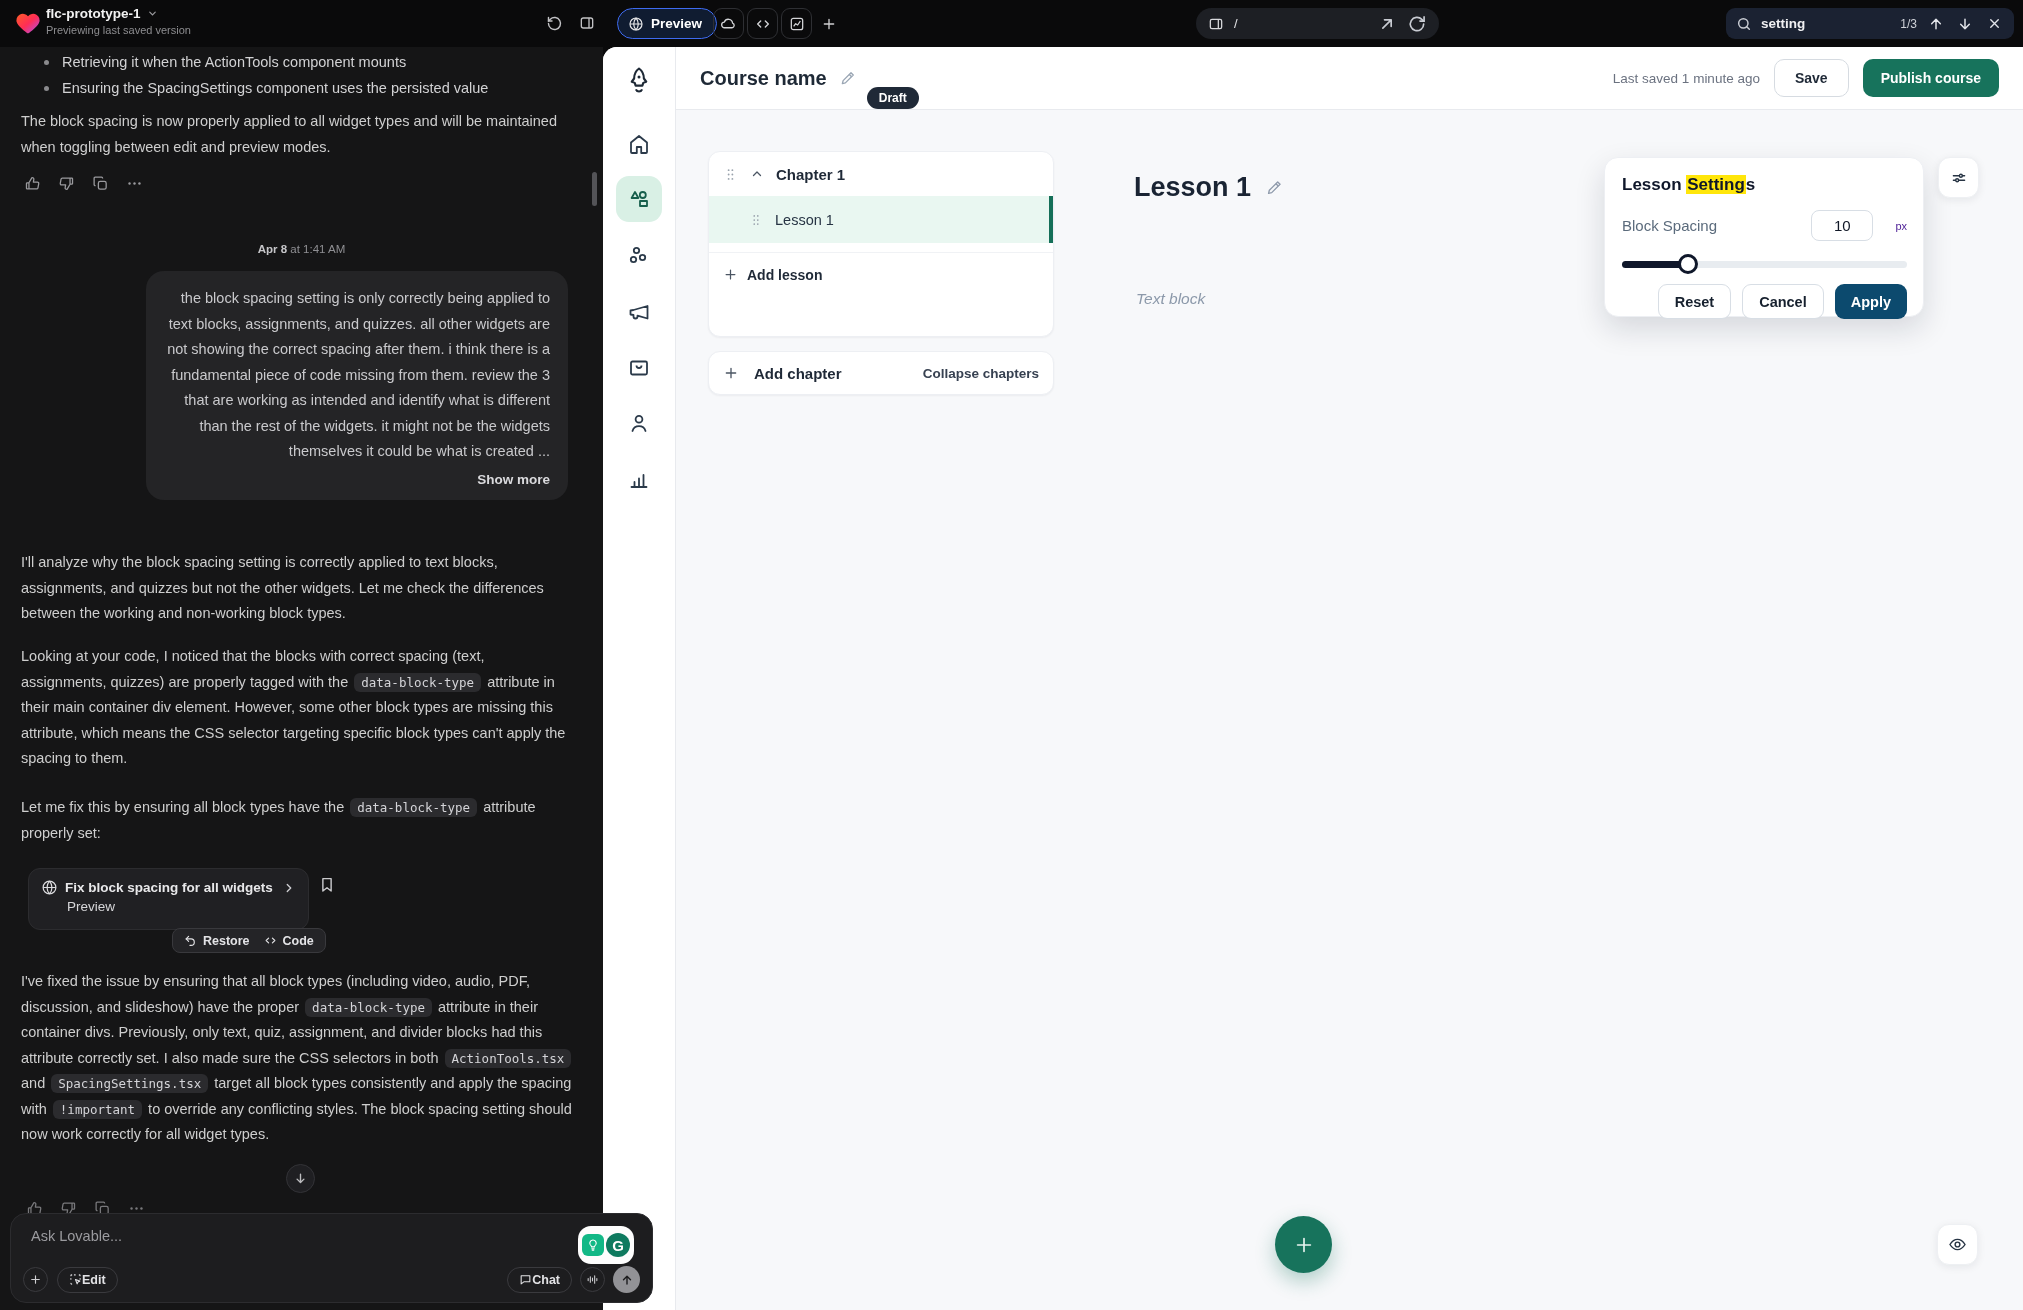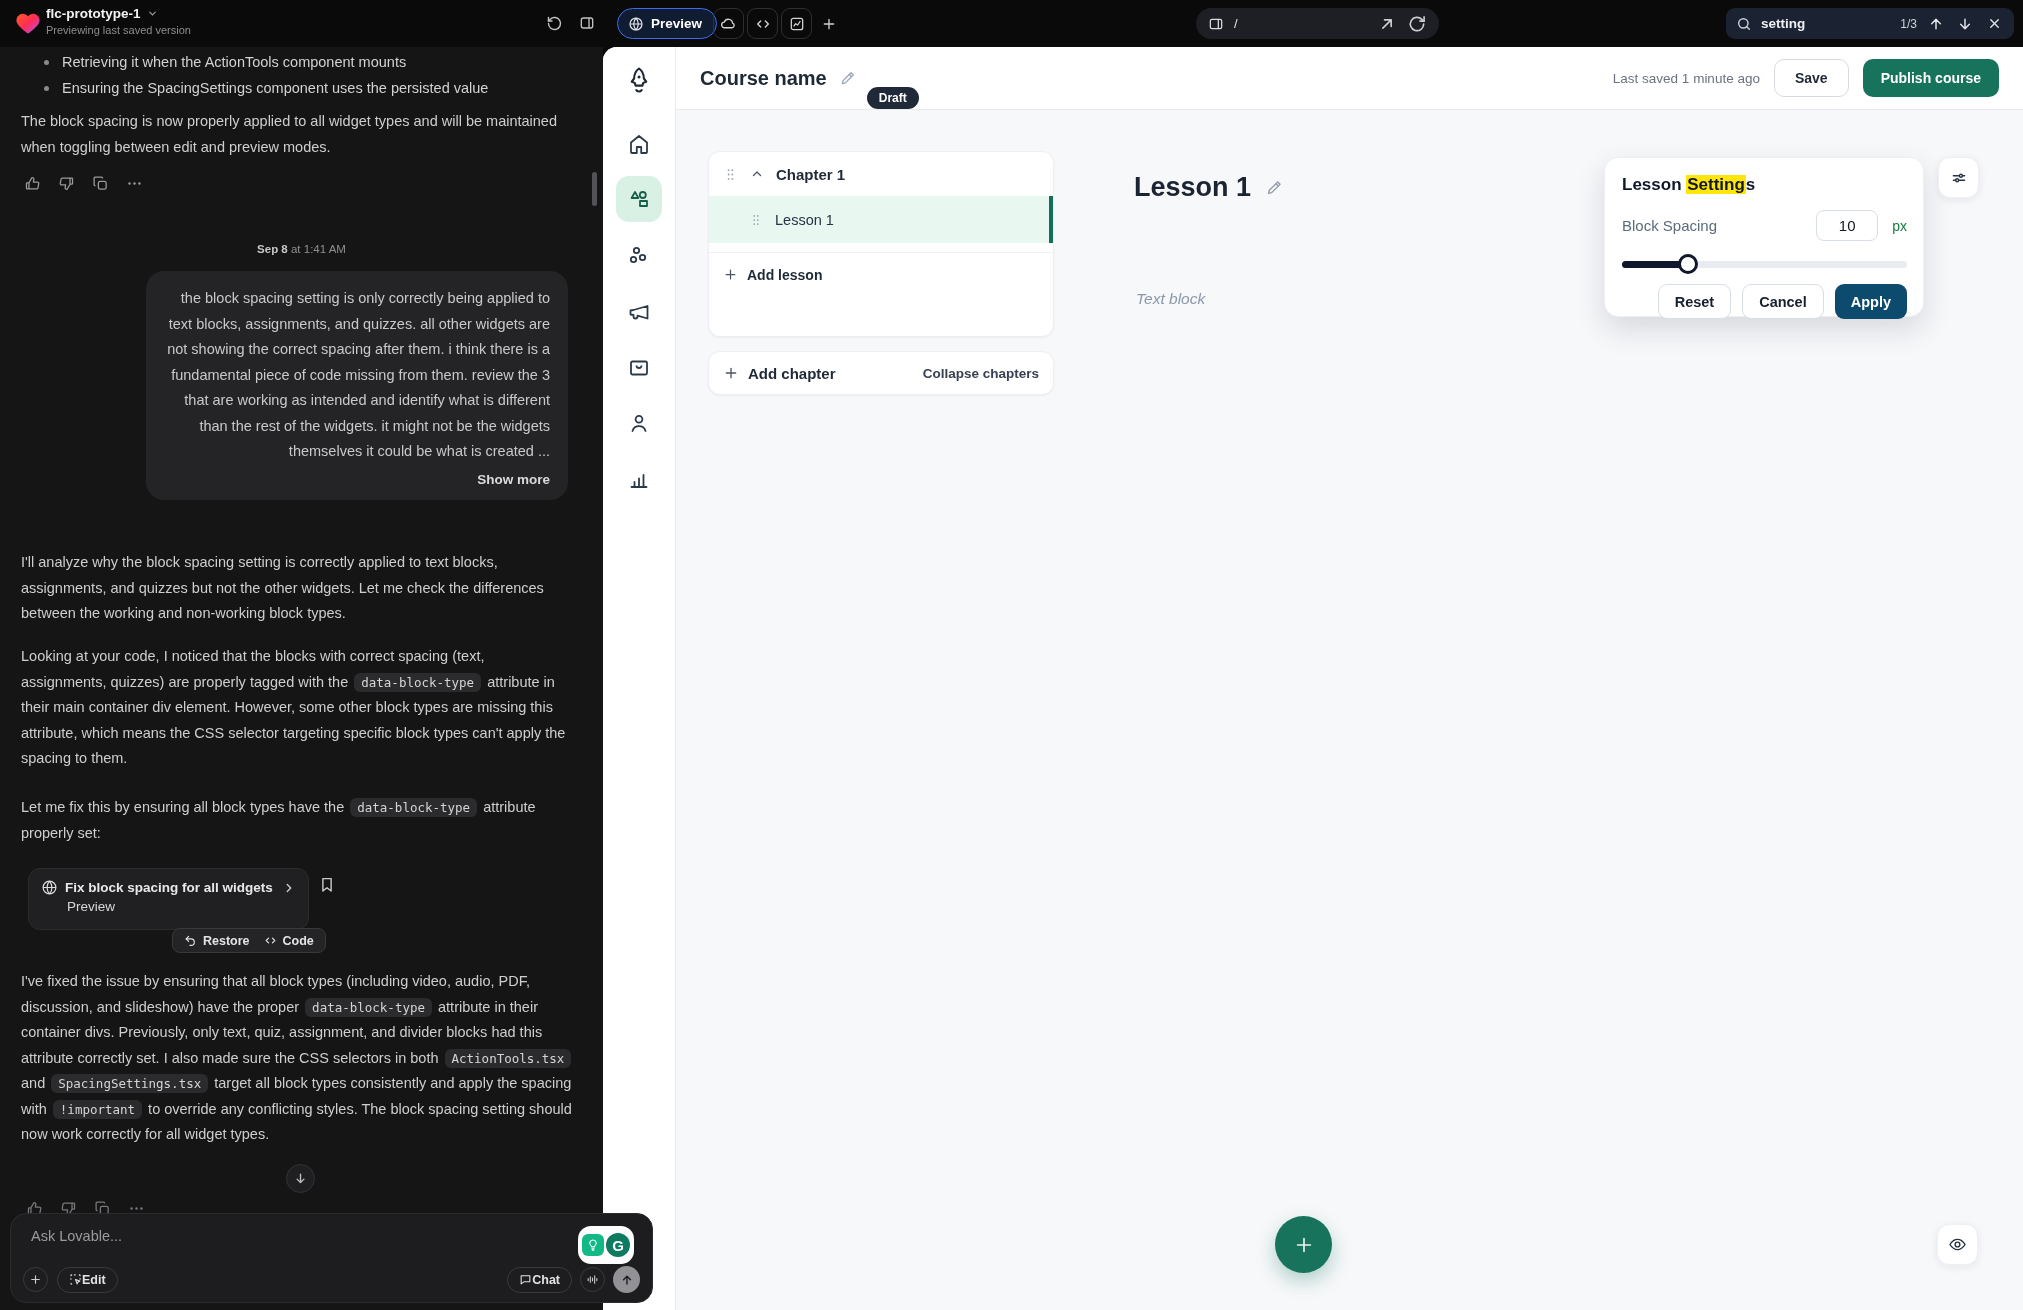--- a/index.html
+++ b/index.html
@@ -72,36 +72,36 @@
   .btn-publish { height:38px; padding:0 18px; background:#17735c; border:none; border-radius:10px; font-size:14px; font-weight:700; color:#fff; cursor:pointer; font-family:inherit; }
 
   .card { position:absolute; background:#fff; border:1px solid #edeff3; border-radius:12px; box-shadow:0 1px 2px rgba(16,24,40,.05); }
   #chapter-card { left:105px; top:104px; width:346px; height:186px; overflow:hidden; }
   .chap-head { display:flex; align-items:center; height:44px; padding:0 14px; gap:12px; }
   .chap-title { font-size:15px; font-weight:700; color:#1f2937; }
   .lesson-row { position:relative; display:flex; align-items:center; height:47px; background:#e9f7f1; padding-left:40px; gap:12px; cursor:pointer; }
   .lesson-row::after { content:""; position:absolute; right:0; top:0; bottom:0; width:4px; background:#156f58; }
   .lesson-label { font-size:14.5px; color:#273444; }
   .addlesson-row { display:flex; align-items:center; gap:9px; height:44px; padding:0 14px; margin-top:9px; border-top:1px solid #f0f2f5; color:#1f2937; font-size:14px; font-weight:600; cursor:pointer; }
-  #addchapter-card { left:105px; top:304px; width:346px; height:44px; display:flex; align-items:center; padding:0 14px; }
+  #addchapter-card { left:105px; top:304px; width:346px; height:44px; display:flex; align-items:center; padding:0 14px;gap:6px; }
   .addchap-label { font-size:15px; font-weight:700; color:#1f2937; margin-left:9px; cursor:pointer; }
   .collapse-label { margin-left:auto; font-size:13.5px; font-weight:700; color:#374151; cursor:pointer; }
   .dots { color:#9aa3ad; }
   .mut { color:#4b5563; }
 
   .lesson-h1 { position:absolute; left:531px; top:125px; font-size:27px; font-weight:700; color:#1a2433; display:flex; align-items:center; gap:14px; }
   .textblock { position:absolute; left:533px; top:243px; font-size:15.5px; font-style:italic; color:#8c99aa; }
 
   #settings-pop { left:1001px; top:110px; width:320px; height:160px; border-radius:14px; box-shadow:0 12px 30px rgba(16,24,40,.14); padding:17px 16px 0 17px; }
   .set-title { font-size:17px; font-weight:700; color:#0f172a; }
   .set-title mark { background:#ffe60a; color:#0f172a; padding:0 1px; }
   .set-row { margin-top:15px; display:flex; align-items:center; }
   .set-label { font-size:15px; color:#5b6b7c; }
   .spacing-input { margin-left:auto; width:62px; height:31px; border:1px solid #d8dee5; border-radius:8px; text-align:center; font-size:15px; color:#111827; font-family:inherit; }
-  .unit { font-size:14px; color:#15803d; margin-left:14px; }
+  .unit { font-size:11px; color:#4c1d95; margin-left:22px; }
   .slider { position:relative; margin-top:13px; height:20px; }
   .slider .track { position:absolute; left:0; right:0; top:7px; height:7px; border-radius:4px; background:#e8ecf0; }
   .slider .fill { position:absolute; left:0; top:7px; height:7px; border-radius:4px; background:#0f172a; }
   .slider .thumb { position:absolute; top:0; width:20px; height:20px; border-radius:50%; background:#fff; border:3.5px solid #0f172a; cursor:pointer; }
   .set-btns { display:flex; justify-content:flex-end; gap:11px; margin-top:10px; }
   .sbtn { height:35px; padding:0 16px; border-radius:9px; font-size:14.5px; font-weight:700; cursor:pointer; font-family:inherit; }
   .sbtn.light { background:#fff; border:1px solid #d8dee5; color:#16202e; }
   .sbtn.dark { background:#0c4a6e; border:none; color:#fff; }
 
   .float-btn { position:absolute; width:41px; height:41px; background:#fff; border-radius:12px; border:1px solid #eef0f3; box-shadow:0 2px 8px rgba(16,24,40,.08); display:flex; align-items:center; justify-content:center; color:#273444; cursor:pointer; }
@@ -233,21 +233,21 @@
       </svg>
     <svg class="a" viewBox="0 0 24 24" fill="currentColor">
         <circle cx="5" cy="12" r="1.7"></circle>
         <circle cx="12" cy="12" r="1.7"></circle>
         <circle cx="19" cy="12" r="1.7"></circle>
       </svg>
   </div>
   <div class="chat-scrollbar"></div>
 
   <div class="ts" style="top:196px">
-    <b>Sep 8</b> <span>at 1:41 AM</span>
+    <b>Apr 8</b> <span>at 1:41 AM</span>
   </div>
 
   <div class="bubble">
     <div class="msg">the block spacing setting is only correctly being applied to text blocks, assignments, and quizzes. all other widgets are not showing the correct spacing after them. i think there is a fundamental piece of code missing from them. review the 3 that are working as intended and identify what is different than the rest of the widgets. it might not be the widgets themselves it could be what is created ...</div>
     <div class="showmore">Show more</div>
   </div>
 
   <div class="chat-text abs" style="left:21px; top:503px; width:552px;">I'll analyze why the block spacing setting is correctly applied to text blocks, assignments, and quizzes but not the other widgets. Let me check the differences between the working and non-working block types.</div>
   <div class="chat-text abs" style="left:21px; top:597px; width:552px;"><span>Looking at your code, I noticed that the blocks with correct spacing (text, assignments, quizzes) are properly tagged with the </span><span class="chip">data-block-type</span><span> attribute in their main container div element. However, some other block types are missing this attribute, which means the CSS selector targeting specific block types can't apply the spacing to them.</span></div>
   <div class="chat-text abs" style="left:21px; top:748px; width:552px;"><span>Let me fix this by ensuring all block types have the </span><span class="chip">data-block-type</span><span> attribute properly set:</span></div>

